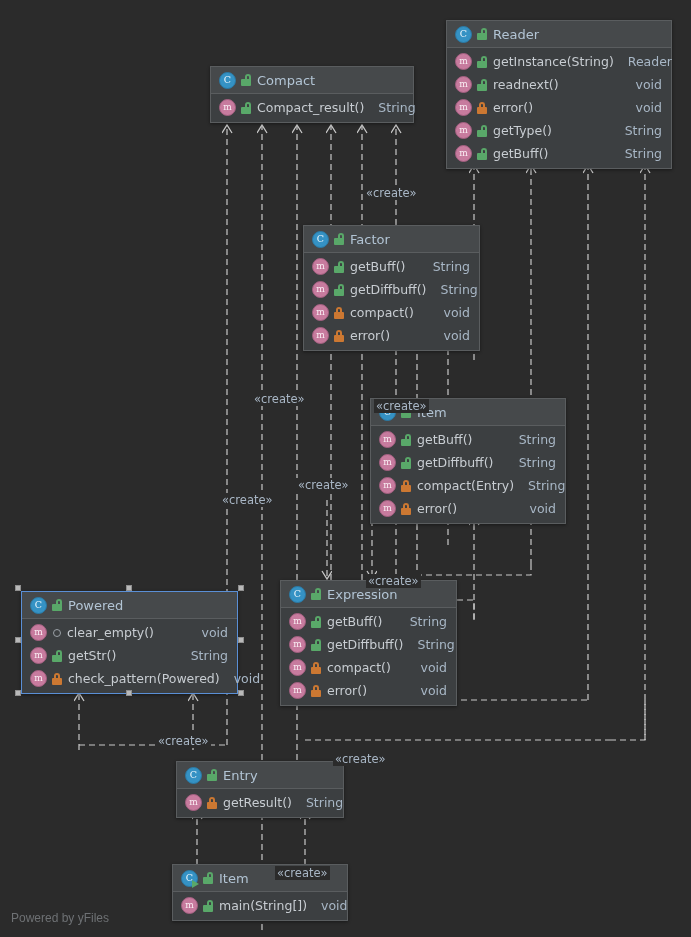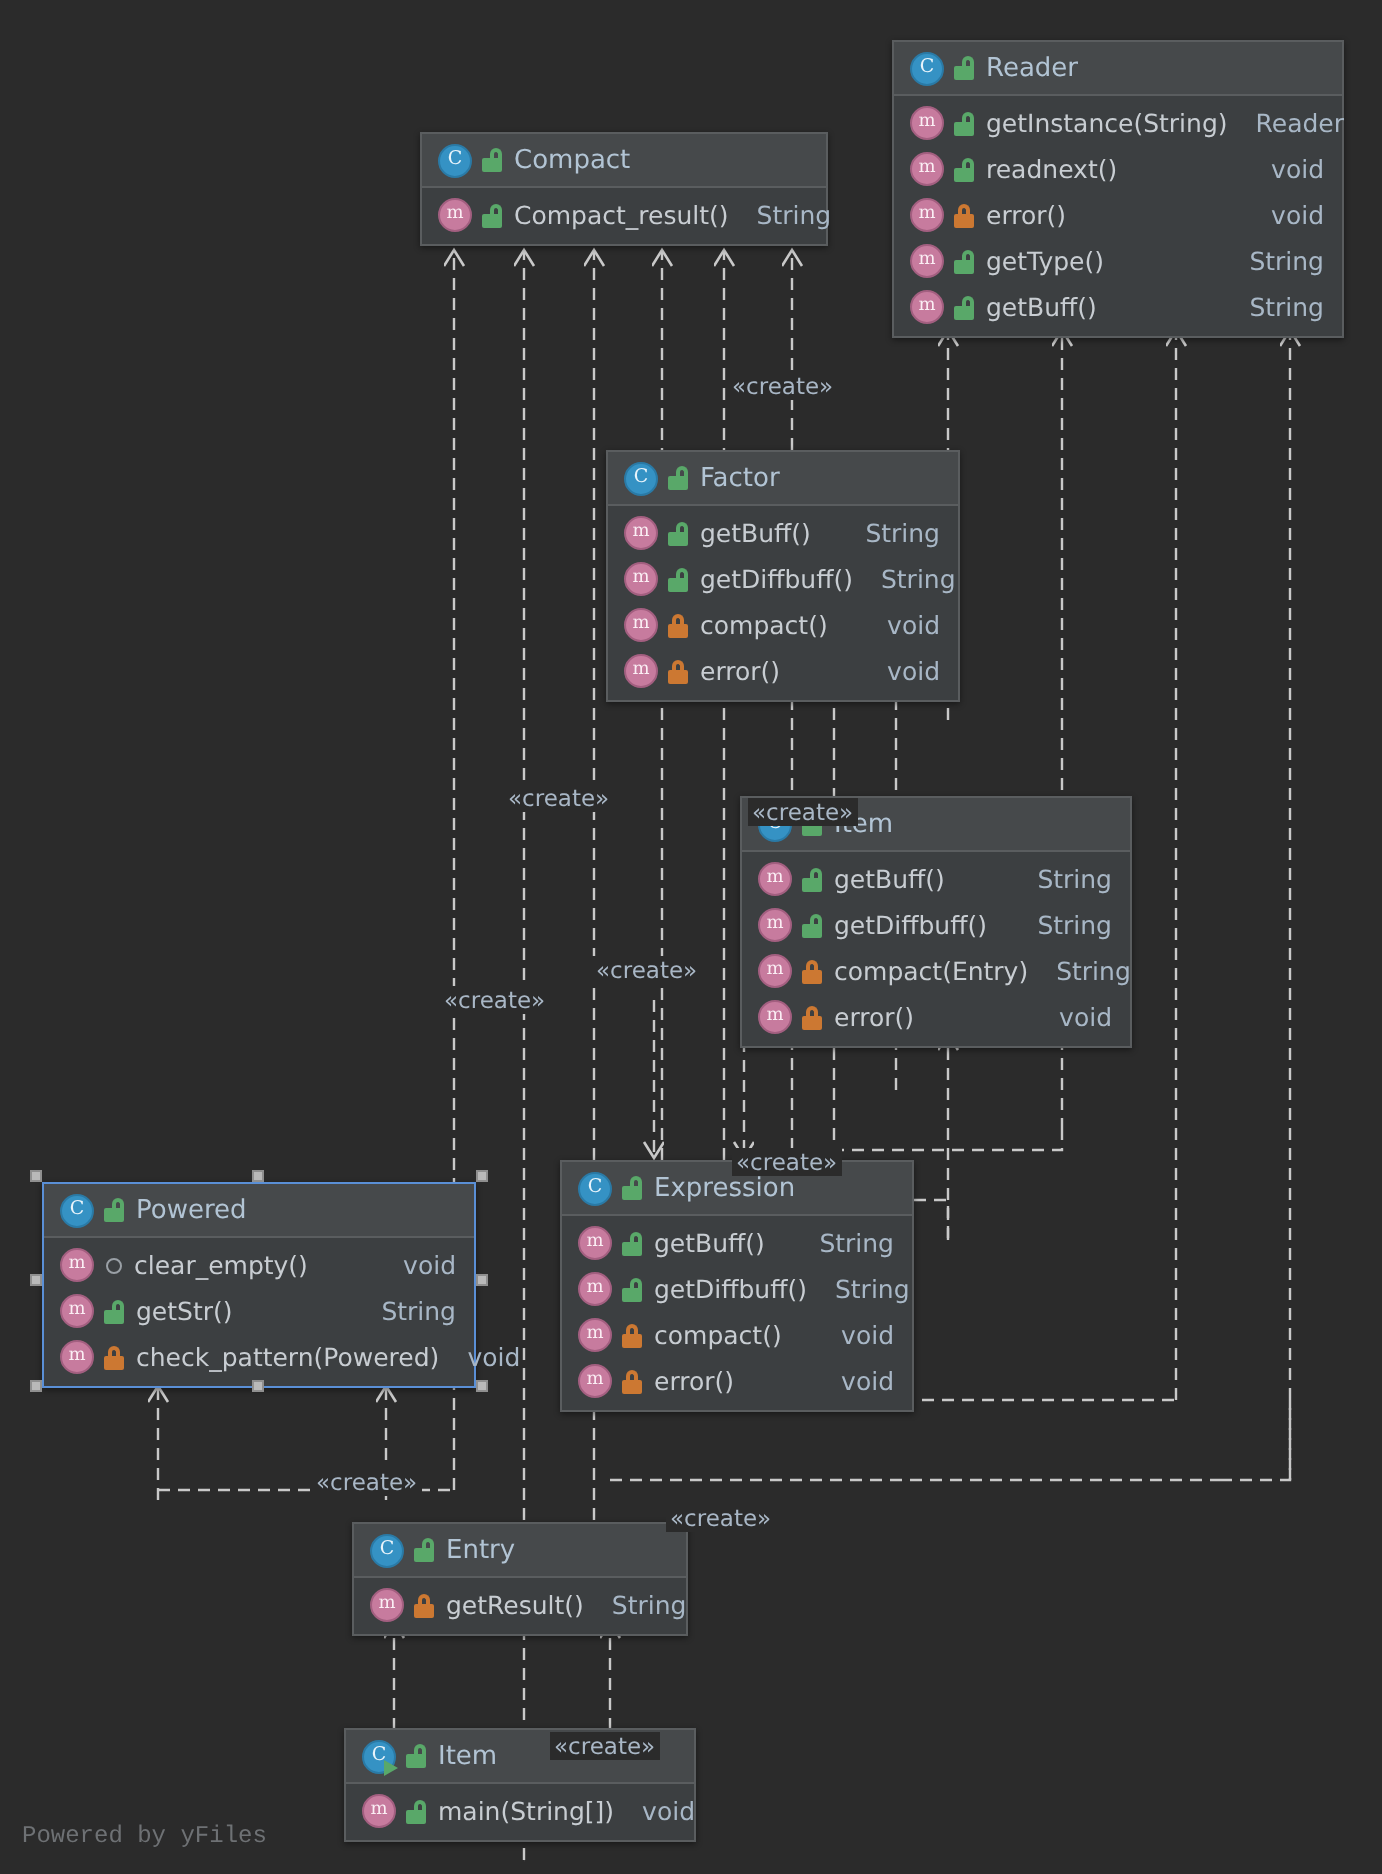--- a/index.html
+++ b/index.html
@@ -109,21 +109,21 @@
     font-size:11.5px;
     white-space:nowrap;
     background:#2b2b2b;
     padding:0 2px;
     margin-top:26px;
   }
 
   #watermark{
     position:absolute;left:11px;bottom:12px;
     color:#6e7174;font-size:12px;
-    font-family:Liberation Mono, monospace;
+    font-family:Liberation Sans, sans-serif;
   }
 </style>
 </head>
 <body>
 
 <div id="canvas">
 
   <svg id="edges" viewBox="0 0 691 937" xmlns="http://www.w3.org/2000/svg">
     <defs>
       <marker id="ah" markerWidth="12" markerHeight="12" refX="9" refY="5" orient="auto" markerUnits="userSpaceOnUse">

